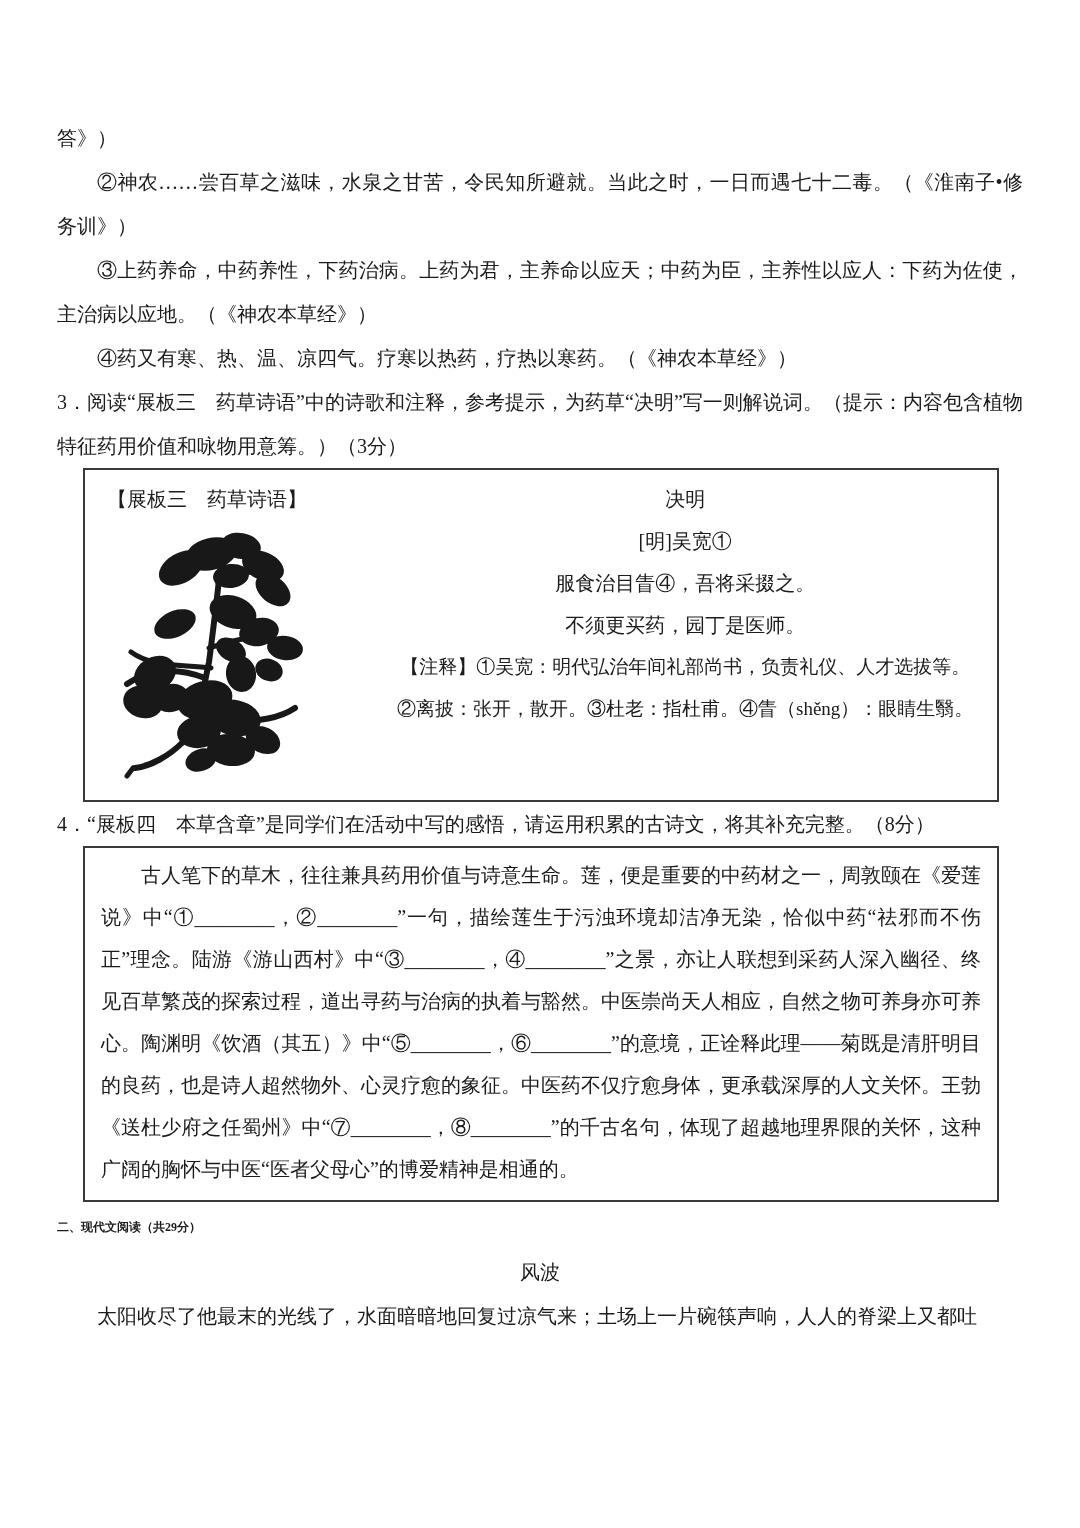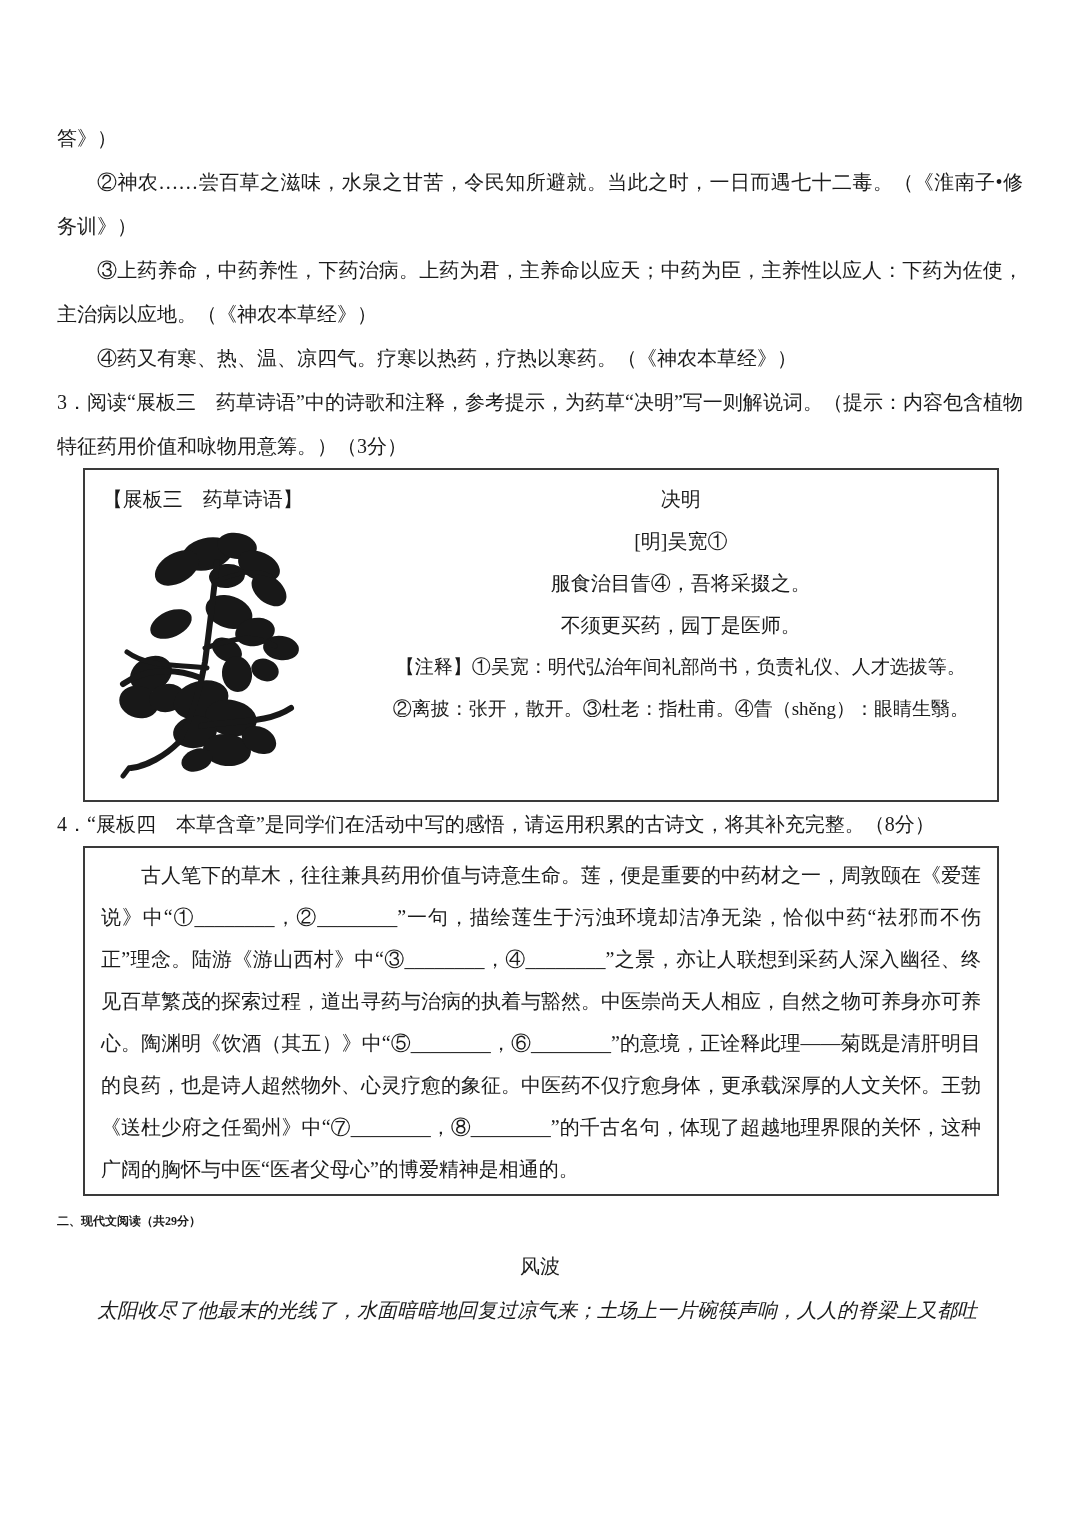--- a/index.html
+++ b/index.html
@@ -19,40 +19,39 @@
   .indent{text-indent:2em;}
   .board-box{
     border:2px solid #3a3a3a;
     margin:0 24px 0 26px;
     box-sizing:border-box;
   }
   .box3{
     display:flex;
     padding:8px 28px 8px 12px;
     min-height:334px;
-    justify-content:flex-end;
   }
   .b3-left{width:300px;flex:0 0 300px;}
   .b3-label{line-height:42px;padding-left:10px;white-space:nowrap;}
   .plant{display:block;margin:8px 0 0 16px;}
   .b3-right{flex:1;text-align:center;}
   .poem-title,.poem-author,.poem-line{line-height:42px;}
   .poem-note{line-height:42px;font-size:19px;white-space:nowrap;}
-  .box4{padding:6px 16px 4px 16px;}
+  .box4{padding:6px 16px 10px 16px;}
   .b4-text{line-height:42px;text-align:justify;}
   .sec{
     font-weight:bold;
     font-size:12px;
     line-height:46px;
     margin:2px 0 0 0;
   }
   .sub{line-height:46px;text-indent:1em;}
   .bold{font-weight:bold;}
   .center-title{line-height:44px;text-align:center;}
-  .para{line-height:44px;text-align:justify;font-style:italic;}
+  .para{line-height:44px;text-align:justify;}
 </style>
 </head>
 <body>
 
 <div class="page">
 
   <section>
       <p class="line">答》）</p>
       <p class="line indent">②神农……尝百草之滋味，水泉之甘苦，令民知所避就。当此之时，一日而遇七十二毒。（《淮南子•修务训》）</p>
       <p class="line indent">③上药养命，中药养性，下药治病。上药为君，主养命以应天；中药为臣，主养性以应人：下药为佐使，主治病以应地。（《神农本草经》）</p>

